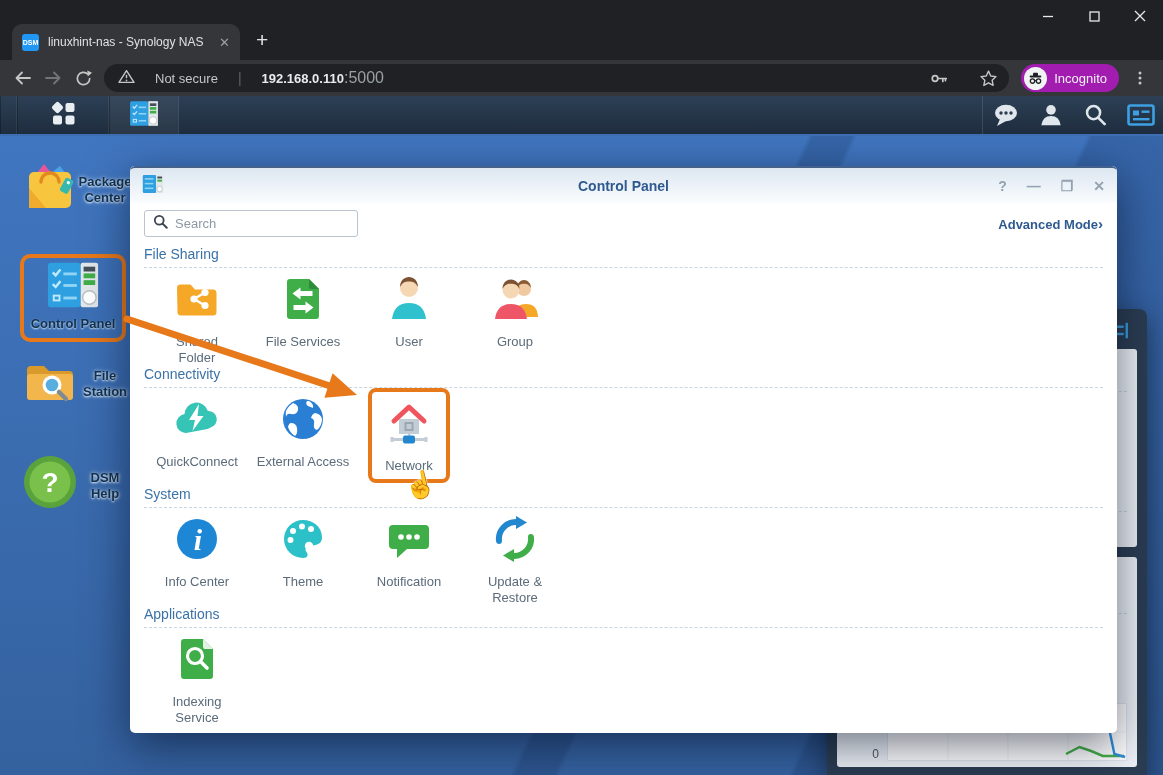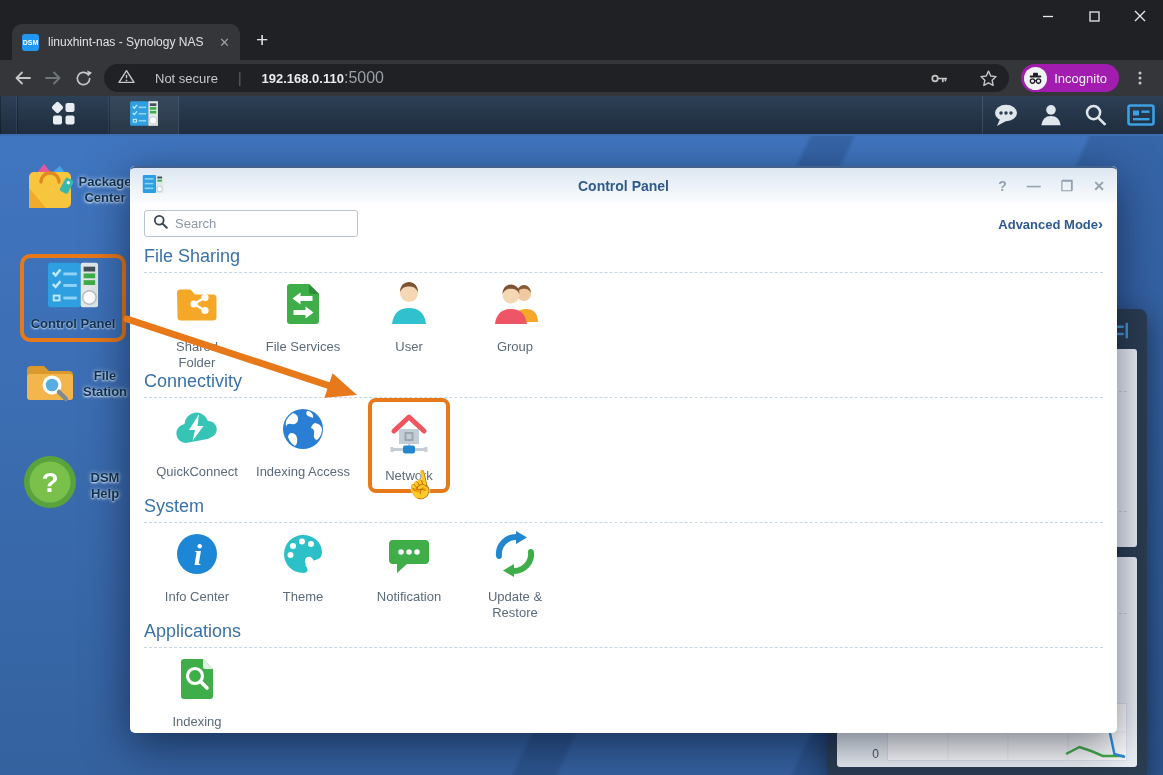--- a/index.html
+++ b/index.html
@@ -86,21 +86,21 @@
   .wc { color:#93a2b0; font-size:14px; font-weight:bold; line-height:1; }
   .cp-toolbar { display:flex; align-items:center; padding:7px 14px 3px; }
   .searchbox { width:214px; height:27px; border:1px solid #b9c4ce; border-radius:3px; background:#fff;
                display:flex; align-items:center; padding:0 8px; gap:7px; }
   .searchbox input { border:none; outline:none; flex:1; font-size:13px; color:#333; background:transparent;
                      font-family:"Liberation Sans", sans-serif; }
   .searchbox input::placeholder { color:#8d98a3; }
   .adv-mode { margin-left:auto; color:#2f5a8f; font-weight:bold; font-size:13px; display:flex; align-items:flex-end; }
   .adv-chev { font-size:15px; font-weight:bold; color:#2f5a8f; }
   .cp-body { padding:0 14px; }
-  .section-h { color:#3a72a8; font-size:18px; margin:6px 0 5px; }
+  .section-h { color:#3a72a8; font-size:14px; margin:6px 0 5px; }
   .dashed { border-top:1px dashed #c7d6e3; }
   .row { display:flex; height:92px; align-items:flex-start; margin-bottom:5px; }
   .cell { width:106px; display:flex; flex-direction:column; align-items:center; padding-top:7px; }
   .cell .label { margin-top:7px; font-size:13px; color:#5b6b7a; text-align:center; line-height:1.25; }
   .cell.narrow .label { max-width:64px; }
   .cell.hlcell { padding-top:0; }
   .hlbox { border:4px solid #e8791a; border-radius:8px; background:#fff; padding:8px 13px 5px;
            display:flex; flex-direction:column; align-items:center; }
   .hlbox .label { margin-top:6px; font-size:13px; color:#5b6b7a; white-space:nowrap; }
 
@@ -473,21 +473,21 @@
           <div class="cell">
             <span class="ic">
               <svg width="48" height="48" viewBox="0 0 48 48">
                   <circle cx="24" cy="24" r="20" fill="#2a7fd4"></circle>
                   <path d="M14 8 q6 2 5 7 t-7 4 q-4-1-5 3 q-2-8 7-14 z" fill="#fff"></path>
                   <path d="M30 6 q5 3 4 7 l-5-2 q-3-2-1-5 z" fill="#fff"></path>
                   <path d="M36 18 q6 1 7 6 q0 7-5 11 q-4-1-3-6 t-3-6 q1-4 4-5 z" fill="#fff"></path>
                   <path d="M12 28 q5 0 6 5 t-2 8 q-5-3-7-9 q1-4 3-4 z" fill="#fff"></path>
                 </svg>
             </span>
-            <span class="label">Indexing Access</span>
+            <span class="label">External Access</span>
           </div>
           <div class="cell hlcell">
             <div class="hlbox">
               <span class="ic">
                 <svg width="48" height="48" viewBox="0 0 48 48">
                     <path d="M9 21 L24 7 L39 21" fill="none" stroke="#f0545c" stroke-width="5" stroke-linecap="round" stroke-linejoin="round"></path>
                     <rect x="14" y="19" width="20" height="15" fill="#c3cdd6"></rect>
                     <rect x="20.5" y="23" width="7" height="7" fill="none" stroke="#9aa6b0" stroke-width="2"></rect>
                     <rect x="23" y="34" width="2.5" height="4" fill="#c3cdd6"></rect>
                     <line x1="7" y1="39.5" x2="41" y2="39.5" stroke="#c3cdd6" stroke-width="3"></line>

